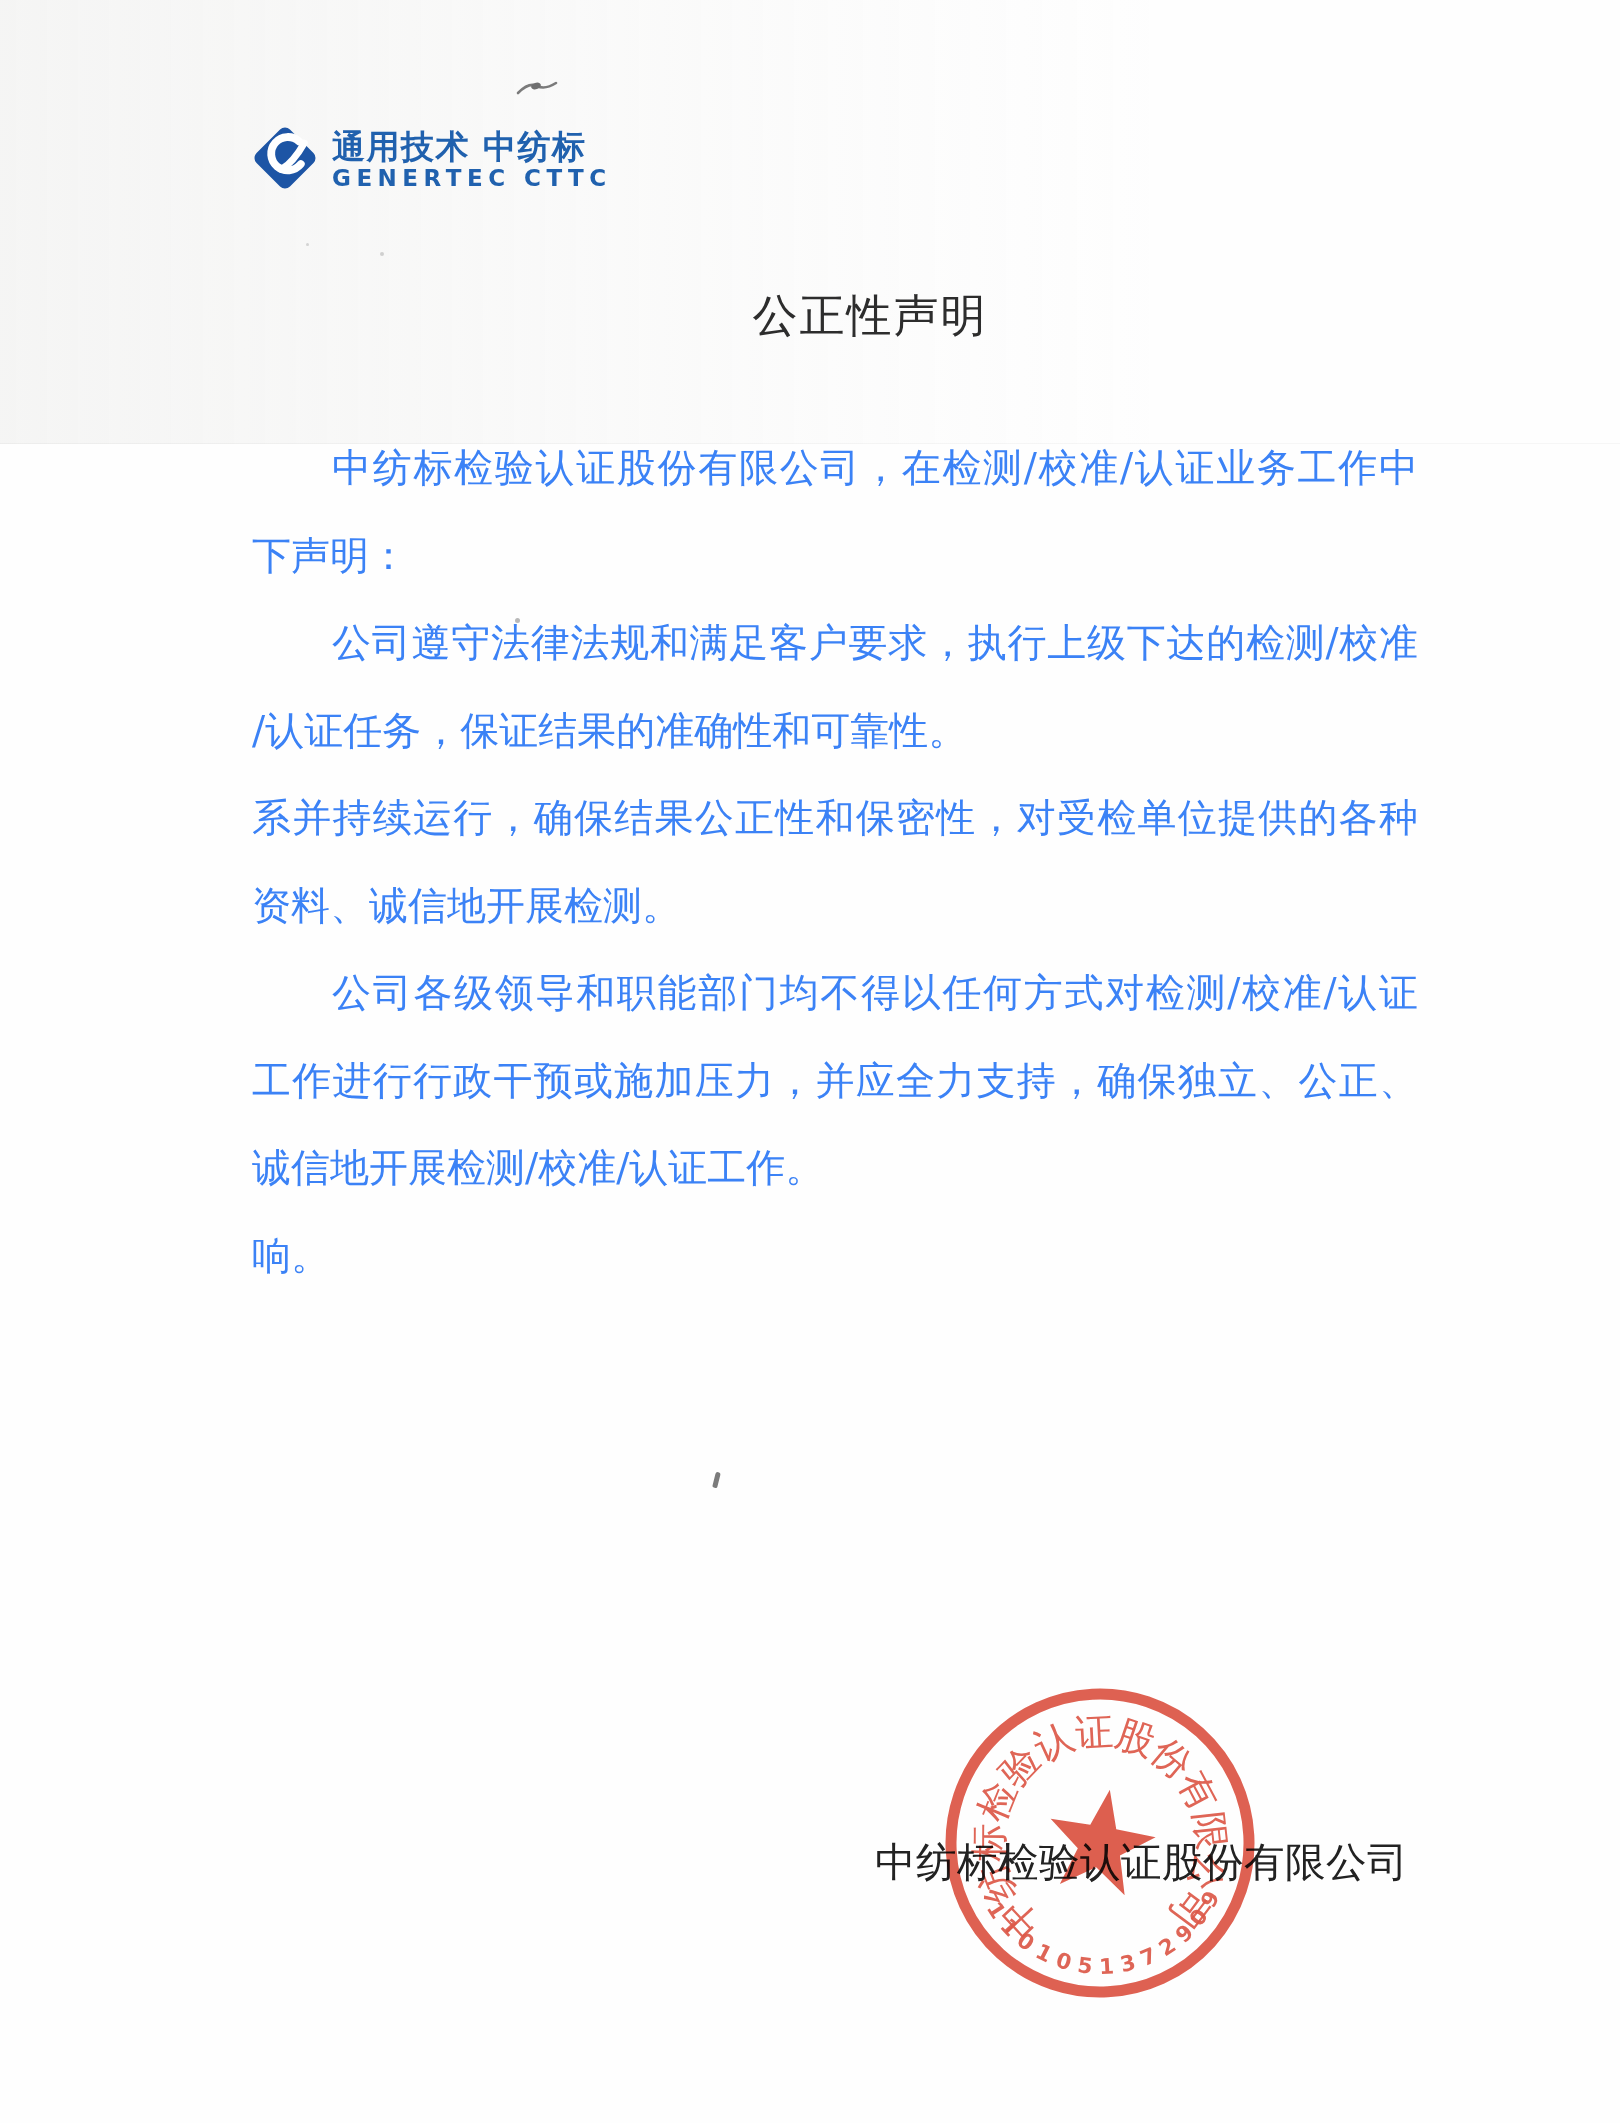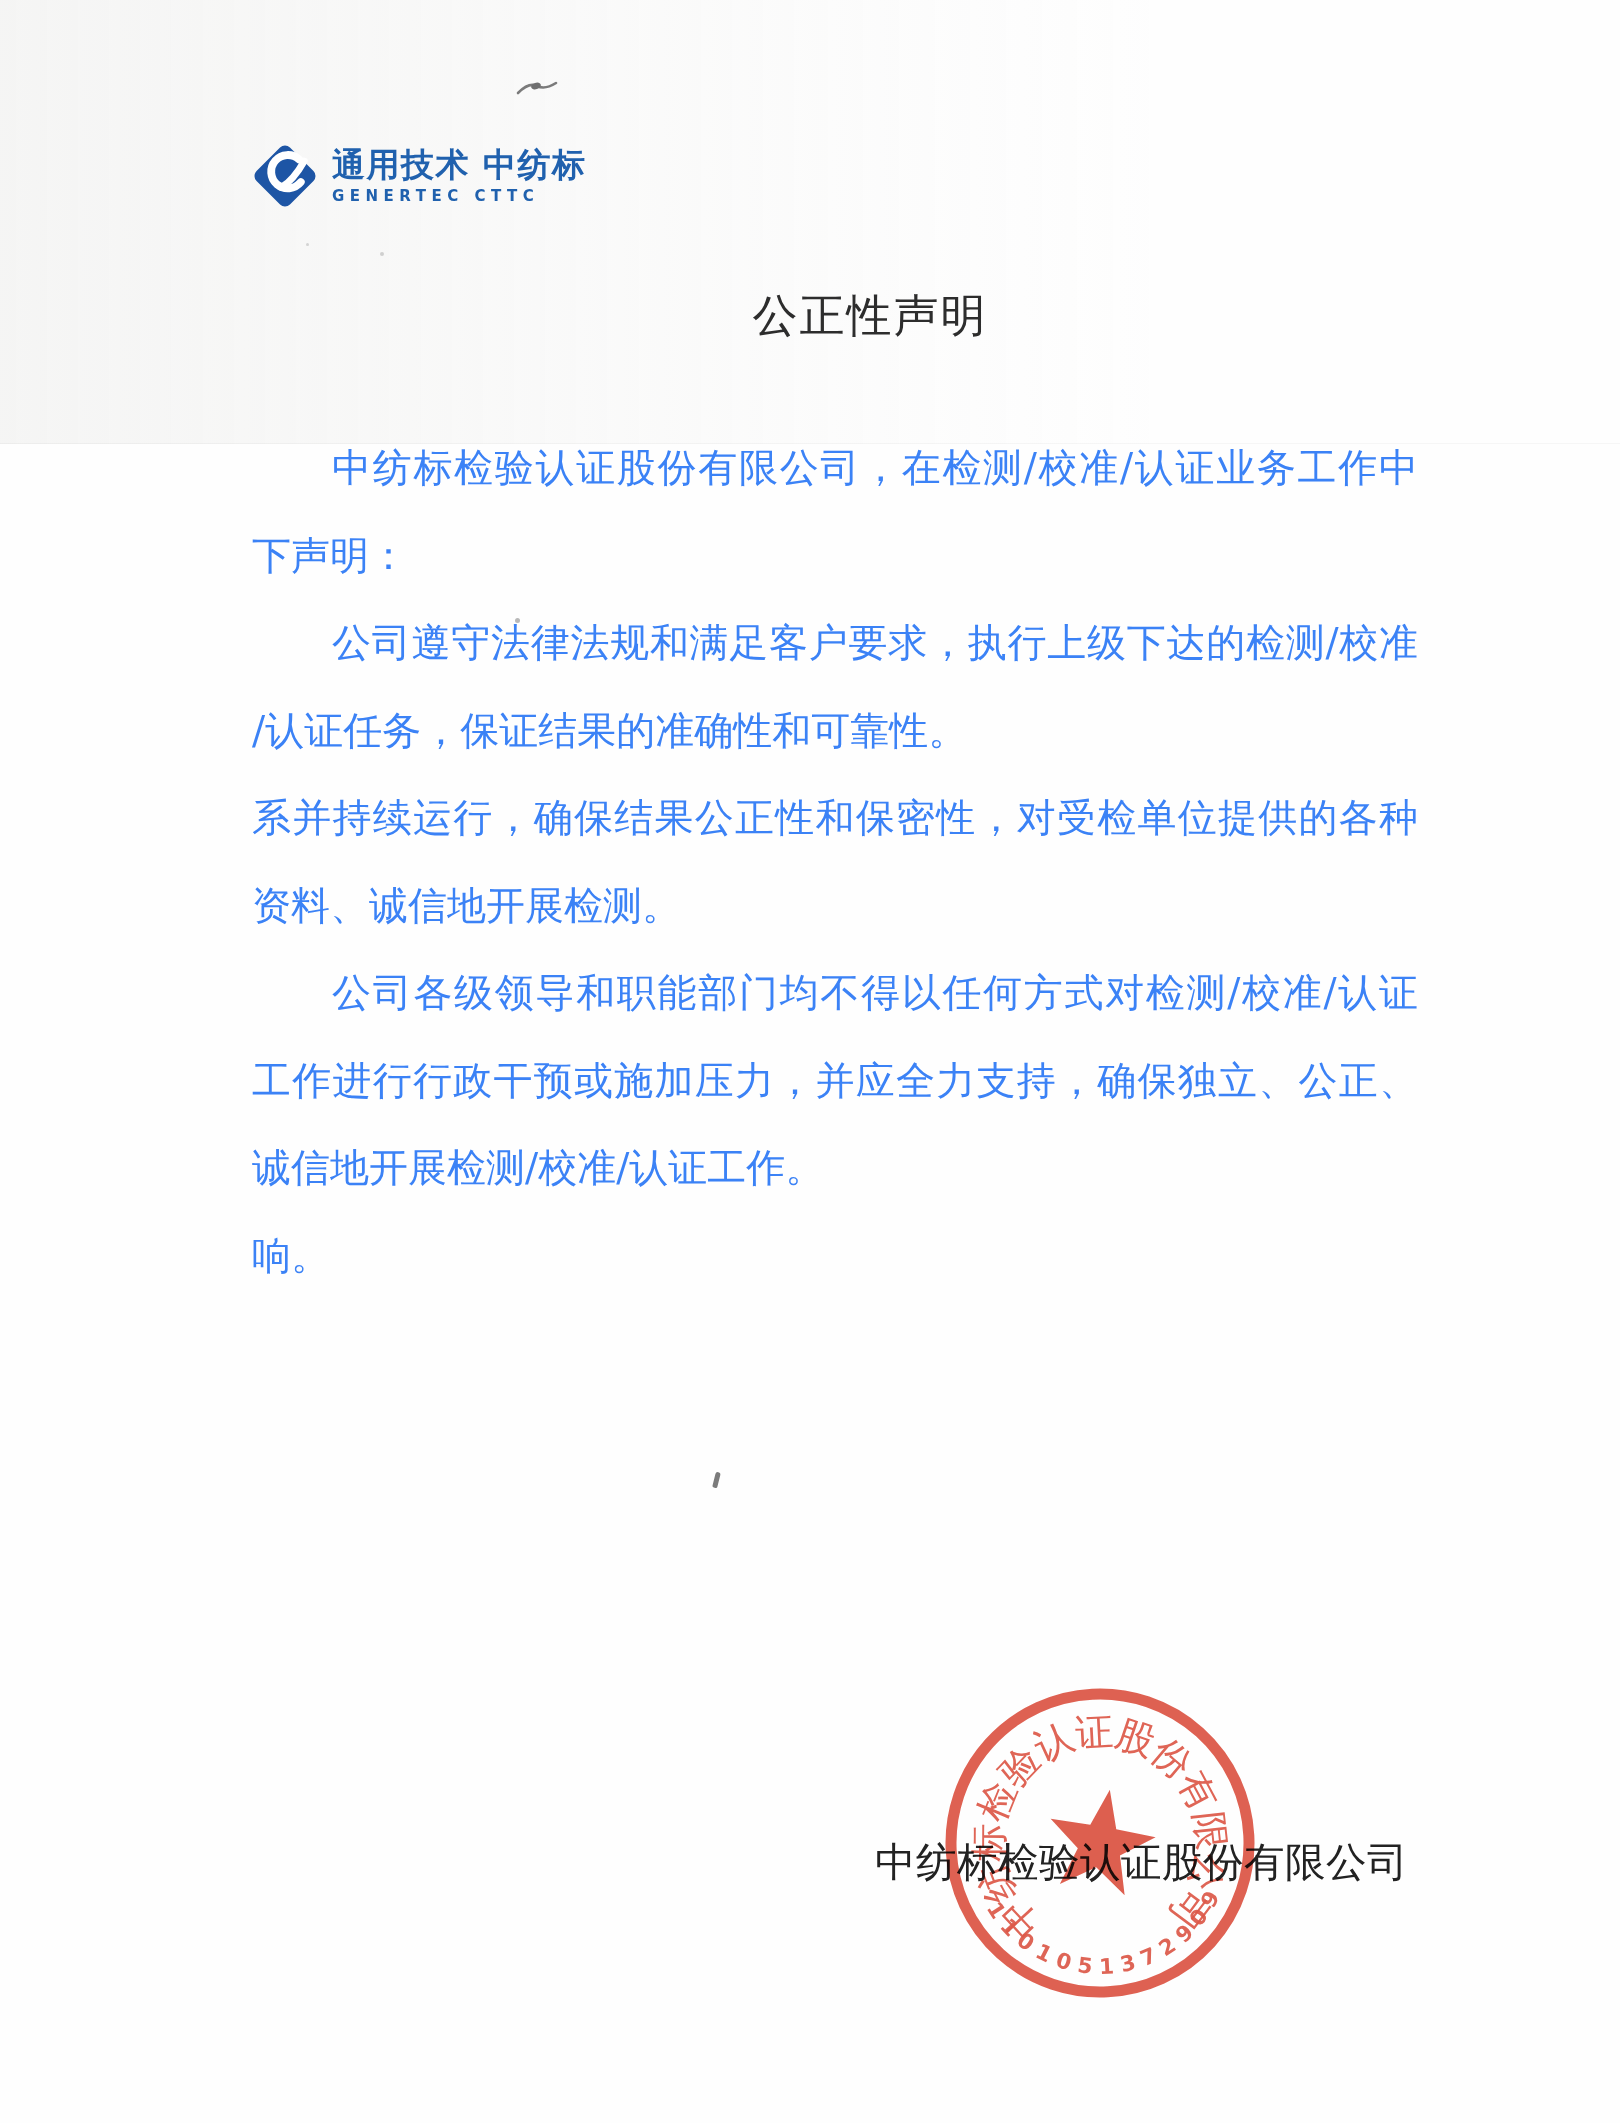--- a/index.html
+++ b/index.html
@@ -21,21 +21,21 @@
     height: 443px;
     background: linear-gradient(to right, rgba(190,190,185,0.14), rgba(190,190,185,0.04) 50%, rgba(190,190,185,0) 72%);
     border-bottom: 1px solid rgba(120,120,115,0.06);
     pointer-events: none;
   }
 
   
   .logo {
     position: absolute;
     left: 250px;
-    top: 136px;
+    top: 118px;
     display: flex;
     align-items: center;
     justify-content: space-between;
   }
   .logo-diamond { width: 70px; height: 80px; flex: 0 0 auto; }
   .logo-text-col {
     margin-left: 12px;
     display: flex;
     flex-direction: column;
     font-family: "DejaVu Sans", "Liberation Sans", sans-serif;
@@ -43,21 +43,21 @@
   .logo-cn {
     font-size: 33px;
     font-weight: bold;
     letter-spacing: 1.5px;
     color: #2061ae;
     line-height: 36px;
     white-space: nowrap;
   }
   .logo-en {
     margin-top: 3px;
-    font-size: 15px;
+    font-size: 23px;
     font-weight: bold;
     letter-spacing: 5.5px;
     color: #2061ae;
     line-height: 20px;
     white-space: nowrap;
   }
 
   
   .doc-title {
     position: absolute;

